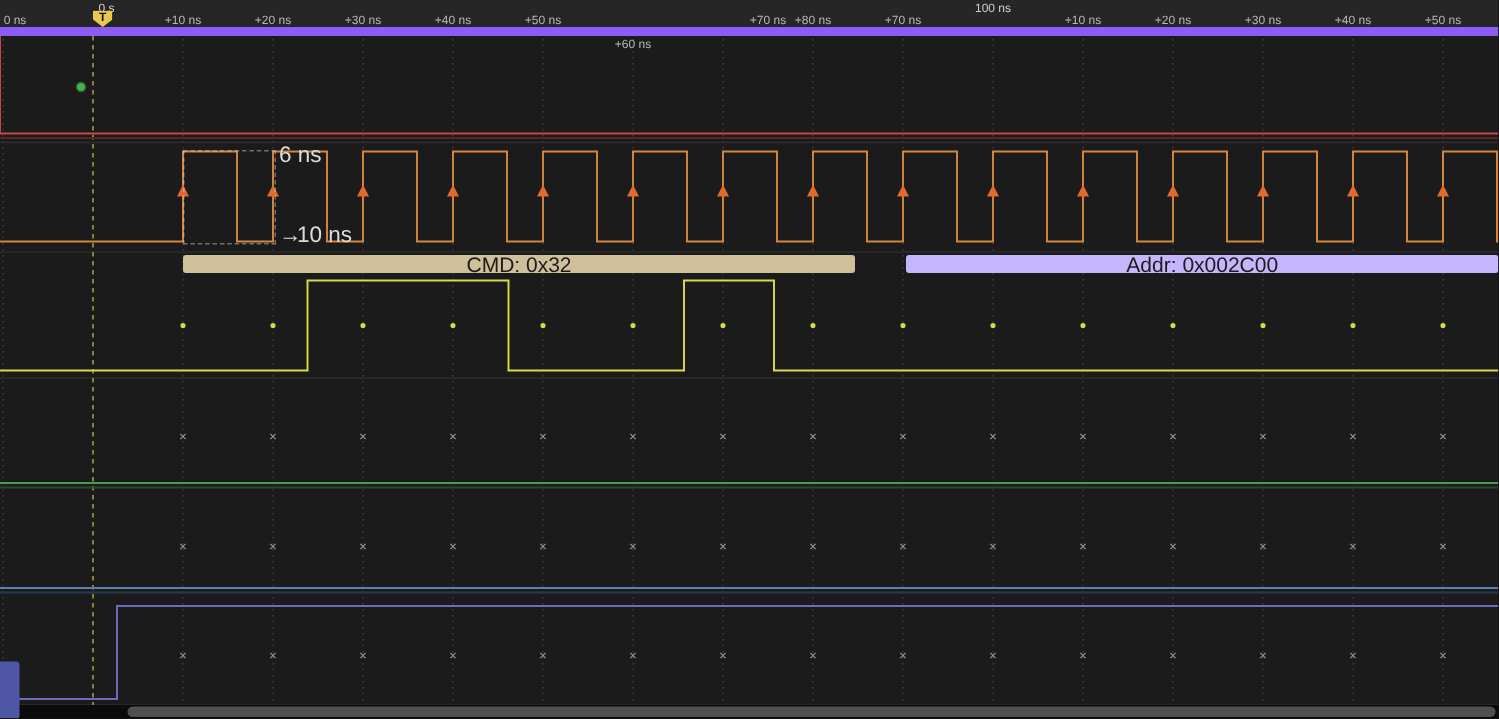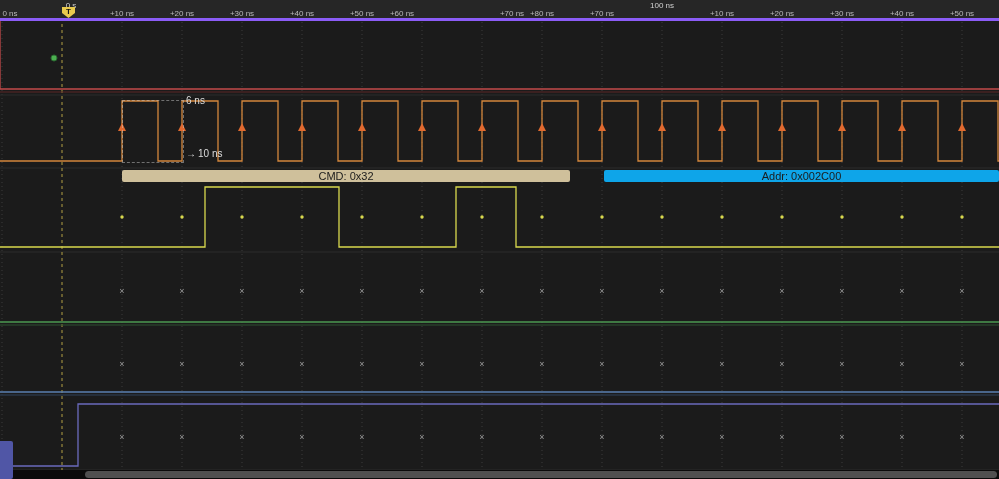--- a/index.html
+++ b/index.html
@@ -1,26 +1,26 @@
 <!DOCTYPE html>
 <html><head>
 <meta charset="utf-8">
 <style>
   html,body{margin:0;padding:0;background:#111;}
   #stage{position:relative;width:999px;height:479px;background:#1b1b1b;overflow:hidden;
          font-family:"Liberation Sans",sans-serif;}
   #timeline{position:absolute;left:0;top:0;width:999px;height:18px;background:#262626;
-            border-bottom:3px solid #8b5cf6;z-index:5;}
+            border-bottom:6px solid #8b5cf6;z-index:5;}
   .t-major{position:absolute;top:1px;transform:translateX(-50%);font-size:8px;color:#d2d2d2;white-space:nowrap;}
   .t-minor{position:absolute;top:9px;transform:translateX(-50%);font-size:8px;color:#b9b9b9;white-space:nowrap;text-align:right;}
   #wave{position:absolute;left:0;top:0;z-index:1;}
-  .bus-bar{position:absolute;top:170px;height:12px;border-radius:2px;font-size:11px;line-height:12px;
+  .bus-bar{position:absolute;top:170px;height:12px;border-radius:2px;font-size:14px;line-height:12px;
            text-align:center;white-space:nowrap;overflow:hidden;z-index:3;}
   .meas-box{position:absolute;border:1px dashed rgba(215,215,215,.45);z-index:2;}
-  .meas-label{position:absolute;font-size:10px;color:#dcdcdc;z-index:4;white-space:nowrap;}
+  .meas-label{position:absolute;font-size:15px;color:#dcdcdc;z-index:4;white-space:nowrap;}
   .trigger-flag{position:absolute;width:13px;height:11px;color:#141414;font-size:8px;font-weight:bold;
                 text-align:center;line-height:9px;z-index:6;
                 clip-path:polygon(0 0,100% 0,100% 55%,50% 100%,0 55%);}
   .bottom{position:absolute;left:0;top:470px;width:999px;height:9px;background:#0b0b0b;z-index:4;}
   .scrollbar{position:absolute;top:1px;height:7px;background:#505050;border-radius:3.5px;}
   .chip{position:absolute;left:0;top:441px;width:13px;height:38px;z-index:5;border-radius:0 2px 2px 0;}
 </style>
 </head>
 <body>
 
@@ -139,34 +139,34 @@
 
   <div id="timeline">
       <span class="t-major" style="left: 71px;">0 s</span>
       <span class="t-major" style="left: 662px;">100 ns</span>
       <span class="t-minor" style="left: 10px;">0 ns</span>
       <span class="t-minor" style="left: 122px;">+10 ns</span>
       <span class="t-minor" style="left: 182px;">+20 ns</span>
       <span class="t-minor" style="left: 242px;">+30 ns</span>
       <span class="t-minor" style="left: 302px;">+40 ns</span>
       <span class="t-minor" style="left: 362px;">+50 ns</span>
-      <span class="t-minor" style="left: 402px;">+60 ns</span>
+      <span class="t-minor" style="left: 422px; margin-top: 16px;">+60 ns</span>
       <span class="t-minor" style="left: 482px; margin-left: 30px;">+70 ns</span>
       <span class="t-minor" style="left: 542px;">+80 ns</span>
       <span class="t-minor" style="left: 602px;">+70 ns</span>
       <span class="t-minor" style="left: 722px;">+10 ns</span>
       <span class="t-minor" style="left: 782px;">+20 ns</span>
       <span class="t-minor" style="left: 842px;">+30 ns</span>
       <span class="t-minor" style="left: 902px;">+40 ns</span>
       <span class="t-minor" style="left: 962px;">+50 ns</span>
     </div>
 
   <div id="annotations">
       <div class="bus-bar" style="left: 122px; width: 448px; background: rgb(207, 192, 155); color: rgb(28, 28, 28);">CMD: 0x32</div>
-      <div class="bus-bar" style="left: 604px; width: 395px; background: #0ea5e9; color: rgb(28, 28, 28);">Addr: 0x002C00</div>
+      <div class="bus-bar" style="left: 604px; width: 395px; background: #c4b5fd; color: rgb(28, 28, 28);">Addr: 0x002C00</div>
     </div>
 
   <div id="measBox" class="meas-box" style="left: 122px; top: 100px; width: 60px; height: 61px;"></div>
   <span id="measW" class="meas-label" style="left: 186px; top: 95px; color: rgb(220, 220, 220);">6 ns</span>
   <span id="measArrow" class="meas-label" style="left: 186px; top: 148px; color: rgb(220, 220, 220);">→</span>
   <span id="measP" class="meas-label" style="left: 198px; top: 148px; color: rgb(220, 220, 220);">10 ns</span>
 
   <div id="trigFlag" class="trigger-flag" style="left: 62px; top: 7px; background: rgb(232, 201, 77);">
     <span>T</span>
   </div>

